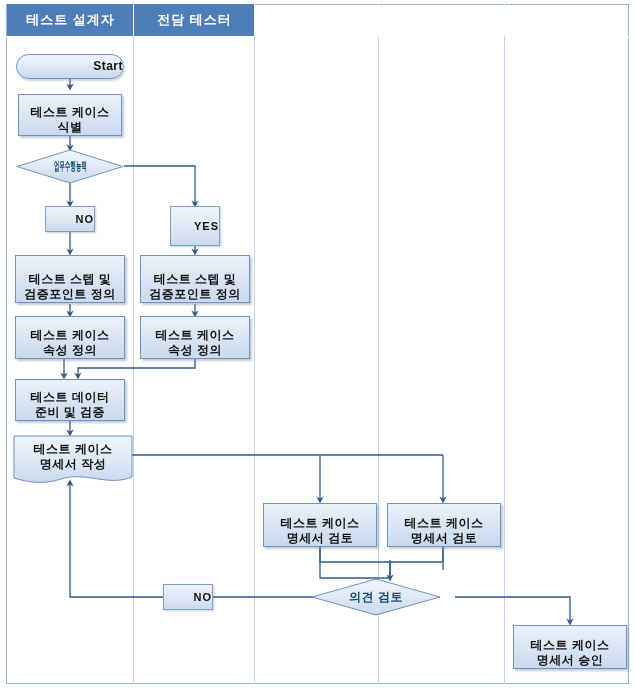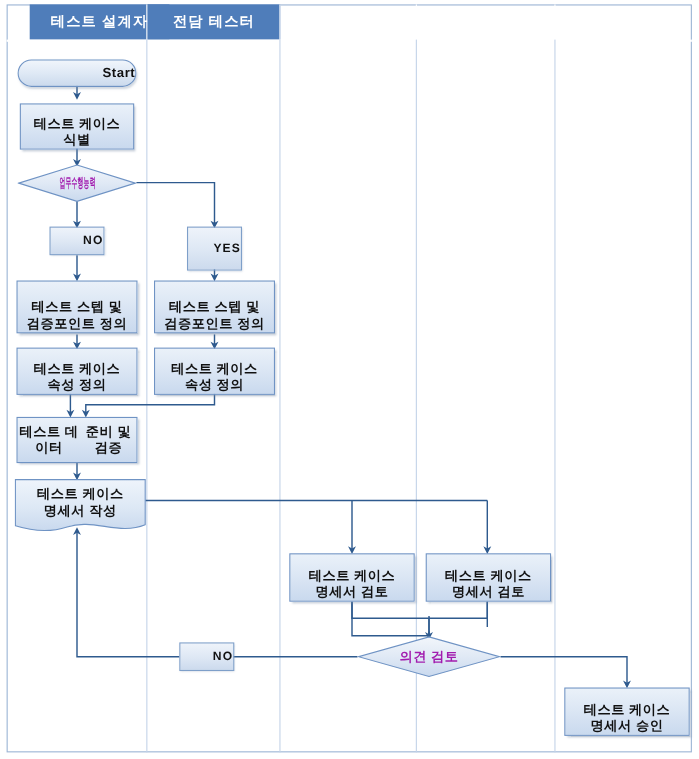--- a/index.html
+++ b/index.html
@@ -34,21 +34,21 @@
   .small-label{border:1px solid #7e9fc9;
        background:linear-gradient(to bottom,#eef3fa 0%,#dde7f4 55%,#ccdaed 100%);
        box-shadow:1px 1px 2px rgba(120,140,165,0.4);
        font-size:11px;letter-spacing:1px;}
 
   
   .diamond-wrap{position:absolute;}
   .diamond-wrap .dshape{position:absolute;left:0;top:0;width:100%;height:100%;}
   .diamond-wrap .dtext{position:absolute;left:0;top:0;width:100%;height:100%;
         display:flex;align-items:center;justify-content:center;
-        font-size:12px;font-weight:bold;color:#a21caf;letter-spacing:0.5px;}
+        font-size:12px;font-weight:bold;color:#0c4a6e;letter-spacing:0.5px;}
 
   
   .docshape{position:absolute;}
   .docshape svg{position:absolute;left:0;top:0;}
   .docshape .dtext{position:absolute;left:0;top:0;width:100%;height:100%;
         display:flex;align-items:center;justify-content:center;
         text-align:center;font-size:12px;font-weight:bold;color:#111;
         line-height:15px;letter-spacing:0.5px;padding-bottom:8px;box-sizing:border-box;}
 
   
@@ -57,21 +57,21 @@
   
   #wires{position:absolute;left:0;top:0;width:635px;height:690px;pointer-events:none;}
 </style>
 </head>
 <body>
 
 <div id="canvas">
 
   <div id="lane-frame"></div>
 
-  <div class="lane-header" style="left:7px;width:127px;margin-left:20px;">
+  <div class="lane-header" style="left:7px;width:127px;">
     <span>테스트 설계자</span>
   </div>
   <div class="lane-header" style="left:134px;width:121px;">
     <span>전담 테스터</span>
   </div>
 
   <div class="lane-divider" style="left:133px;"></div>
   <div class="lane-divider" style="left:254px;"></div>
   <div class="lane-divider" style="left:378px;"></div>
   <div class="lane-divider" style="left:504px;"></div>
@@ -180,21 +180,21 @@
   <div class="node box" style="left:15px;top:316px;width:110px;height:43px;flex-direction:column;">
     <span>테스트 케이스</span>
     <span>속성 정의</span>
   </div>
 
   <div class="node box" style="left:140px;top:316px;width:110px;height:43px;flex-direction:column;">
     <span>테스트 케이스</span>
     <span>속성 정의</span>
   </div>
 
-  <div class="node box" style="left:15px;top:379px;width:110px;height:42px;flex-direction:row;">
+  <div class="node box" style="left:15px;top:379px;width:110px;height:42px;flex-direction:column;">
     <span>테스트 데이터</span>
     <span>준비 및 검증</span>
   </div>
 
   <div class="docshape" style="left:13px;top:435px;width:120px;height:52px;">
     <svg width="120" height="52" viewBox="0 0 120 52">
       <defs>
         <linearGradient id="dg2" x1="0" y1="0" x2="0" y2="1">
           <stop offset="0%" stop-color="#eef4fb"></stop>
           <stop offset="55%" stop-color="#dde8f5"></stop>
@@ -214,21 +214,21 @@
   <div class="node box" style="left:263px;top:503px;width:114px;height:44px;flex-direction:column;">
     <span>테스트 케이스</span>
     <span>명세서 검토</span>
   </div>
 
   <div class="node box" style="left:387px;top:503px;width:114px;height:44px;flex-direction:column;">
     <span>테스트 케이스</span>
     <span>명세서 검토</span>
   </div>
 
-  <div class="diamond-wrap" style="left:325px;top:578px;width:130px;height:38px;">
+  <div class="diamond-wrap" style="left:311px;top:578px;width:130px;height:38px;">
     <svg class="dshape" width="130" height="38" viewBox="0 0 130 38">
       <polygon points="65,1 129,19 65,37 1,19" fill="url(#dg1)" stroke="#6f93c4" stroke-width="1"></polygon>
     </svg>
     <div class="dtext">
       <span>의견 검토</span>
     </div>
   </div>
 
   <div class="node small-label" style="left:163px;top:584px;width:50px;height:26px;">
     <span>NO</span>

